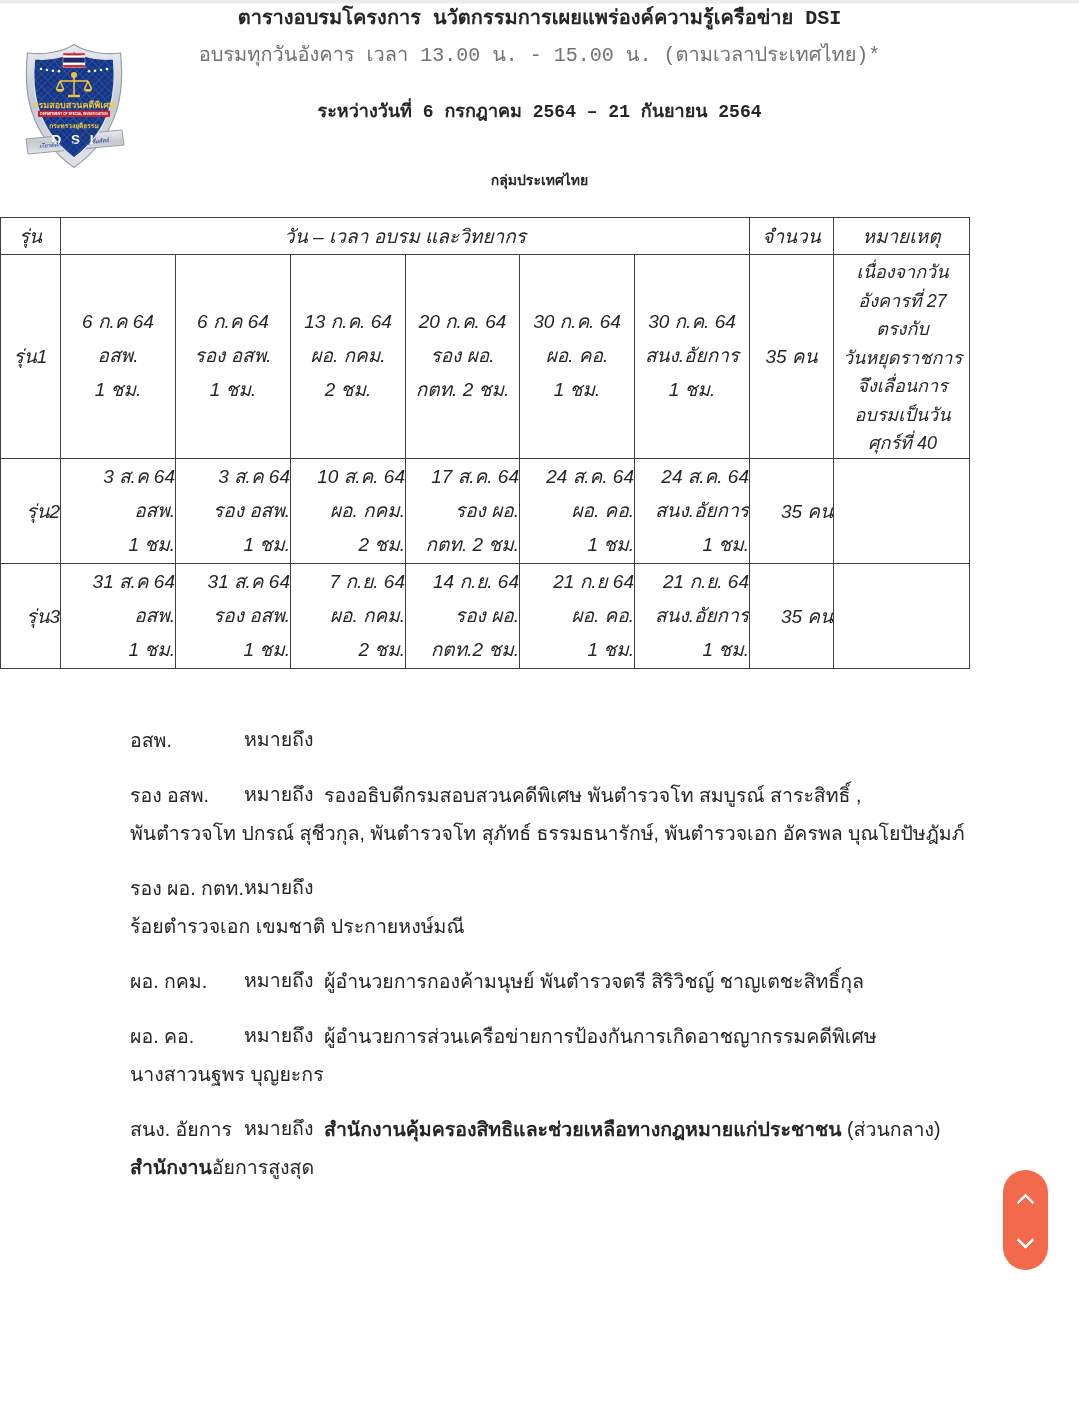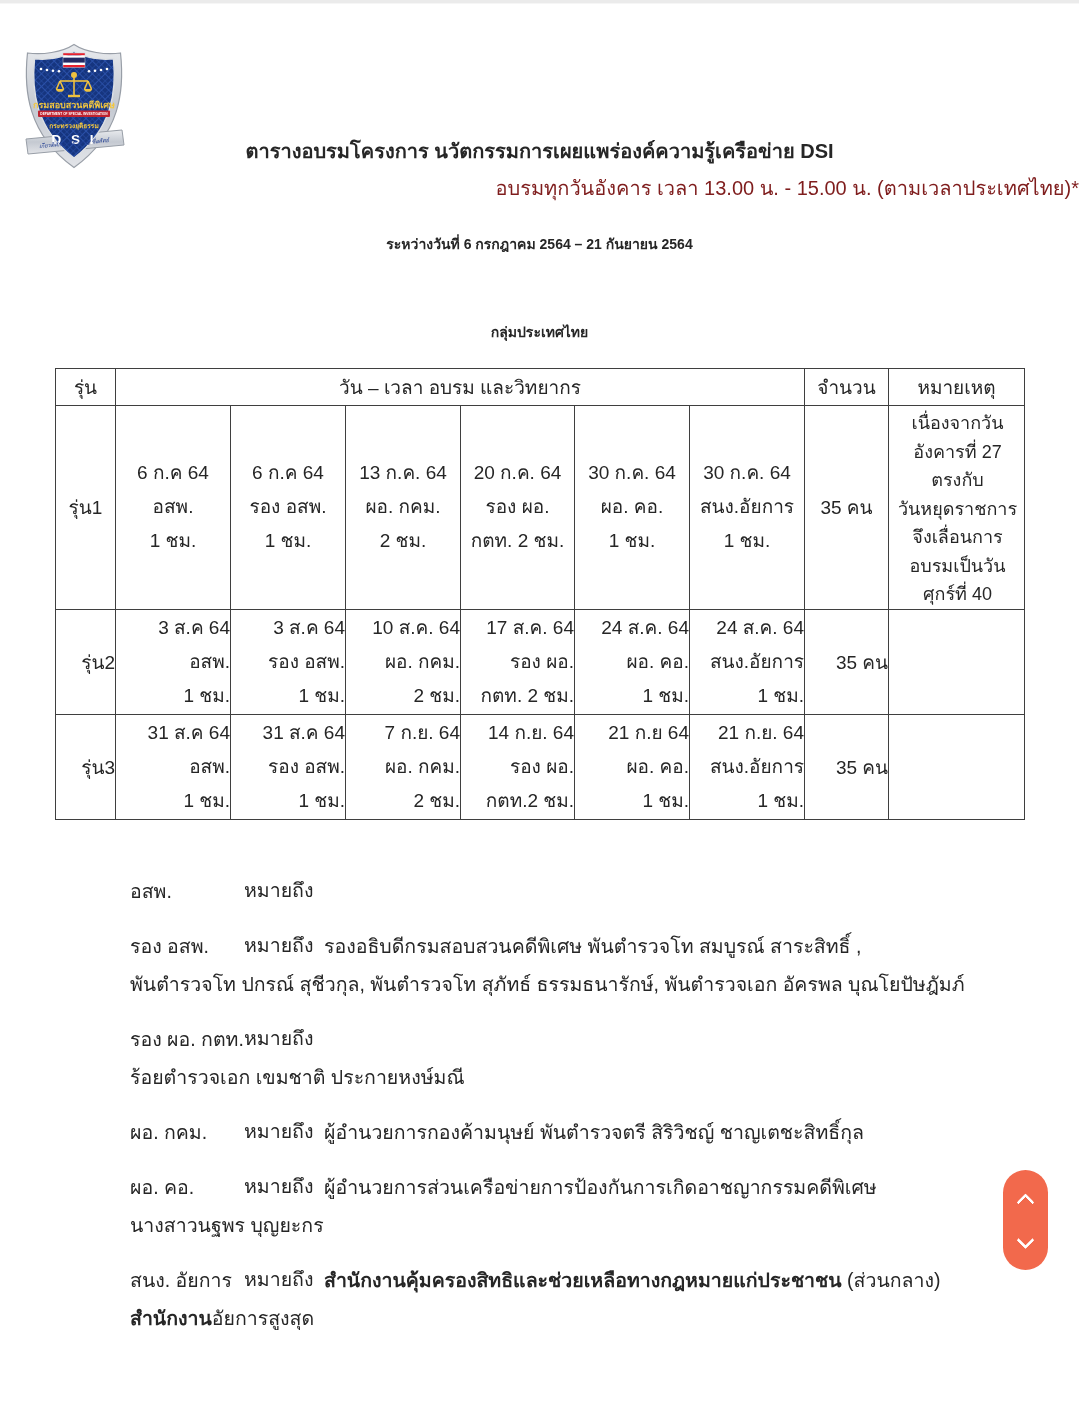--- a/index.html
+++ b/index.html
@@ -10,35 +10,35 @@
     color: #262626;
     position: relative;
     overflow: hidden;
   }
   .top-strip { height: 4px; background: #ebebeb; border-bottom: 1px solid #f6f6f6; }
 
   
   .logo-wrap { position: absolute; left: 16px; top: 42px; width: 116px; height: 130px; }
 
   
-  .titles { padding-top: 132px; text-align: center; }
+  .titles { text-align: center; font-family: Liberation Mono, monospace; }
   .titles p { line-height: 30px; }
   .t1 { font-size: 20px; font-weight: 600; margin-bottom: 7px; }
   .t2 { font-size: 20px; font-weight: 600; margin-bottom: 7px; }
-  .t3 { font-size: 20px; font-weight: 400; margin-bottom: 26px; color: #7f1d1d; text-align: right; }
-  .t4 { font-size: 14px; font-weight: 700; margin-bottom: 58px; }
+  .t3 { font-size: 20px; font-weight: 400; margin-bottom: 26px; color: #737373; }
+  .t4 { font-size: 18px; font-weight: 700; margin-bottom: 39px; }
   .t5 { font-size: 14px; font-weight: 700; margin-bottom: 21px; }
 
   
   table.sched {
     border-collapse: collapse;
     table-layout: fixed;
     width: 969px;
-    margin-left: 55px;
     font-size: 19px;
+    font-style: italic;
   }
   table.sched th, table.sched td {
     border: 1px solid #3f3f3f;
     text-align: center;
     vertical-align: middle;
     overflow: hidden;
   }
   table.sched th { font-weight: 400; height: 37px; }
   tr.r1 td { height: 197px; }
   tr.r2 td, tr.r3 td { height: 105px; text-align: right; }

